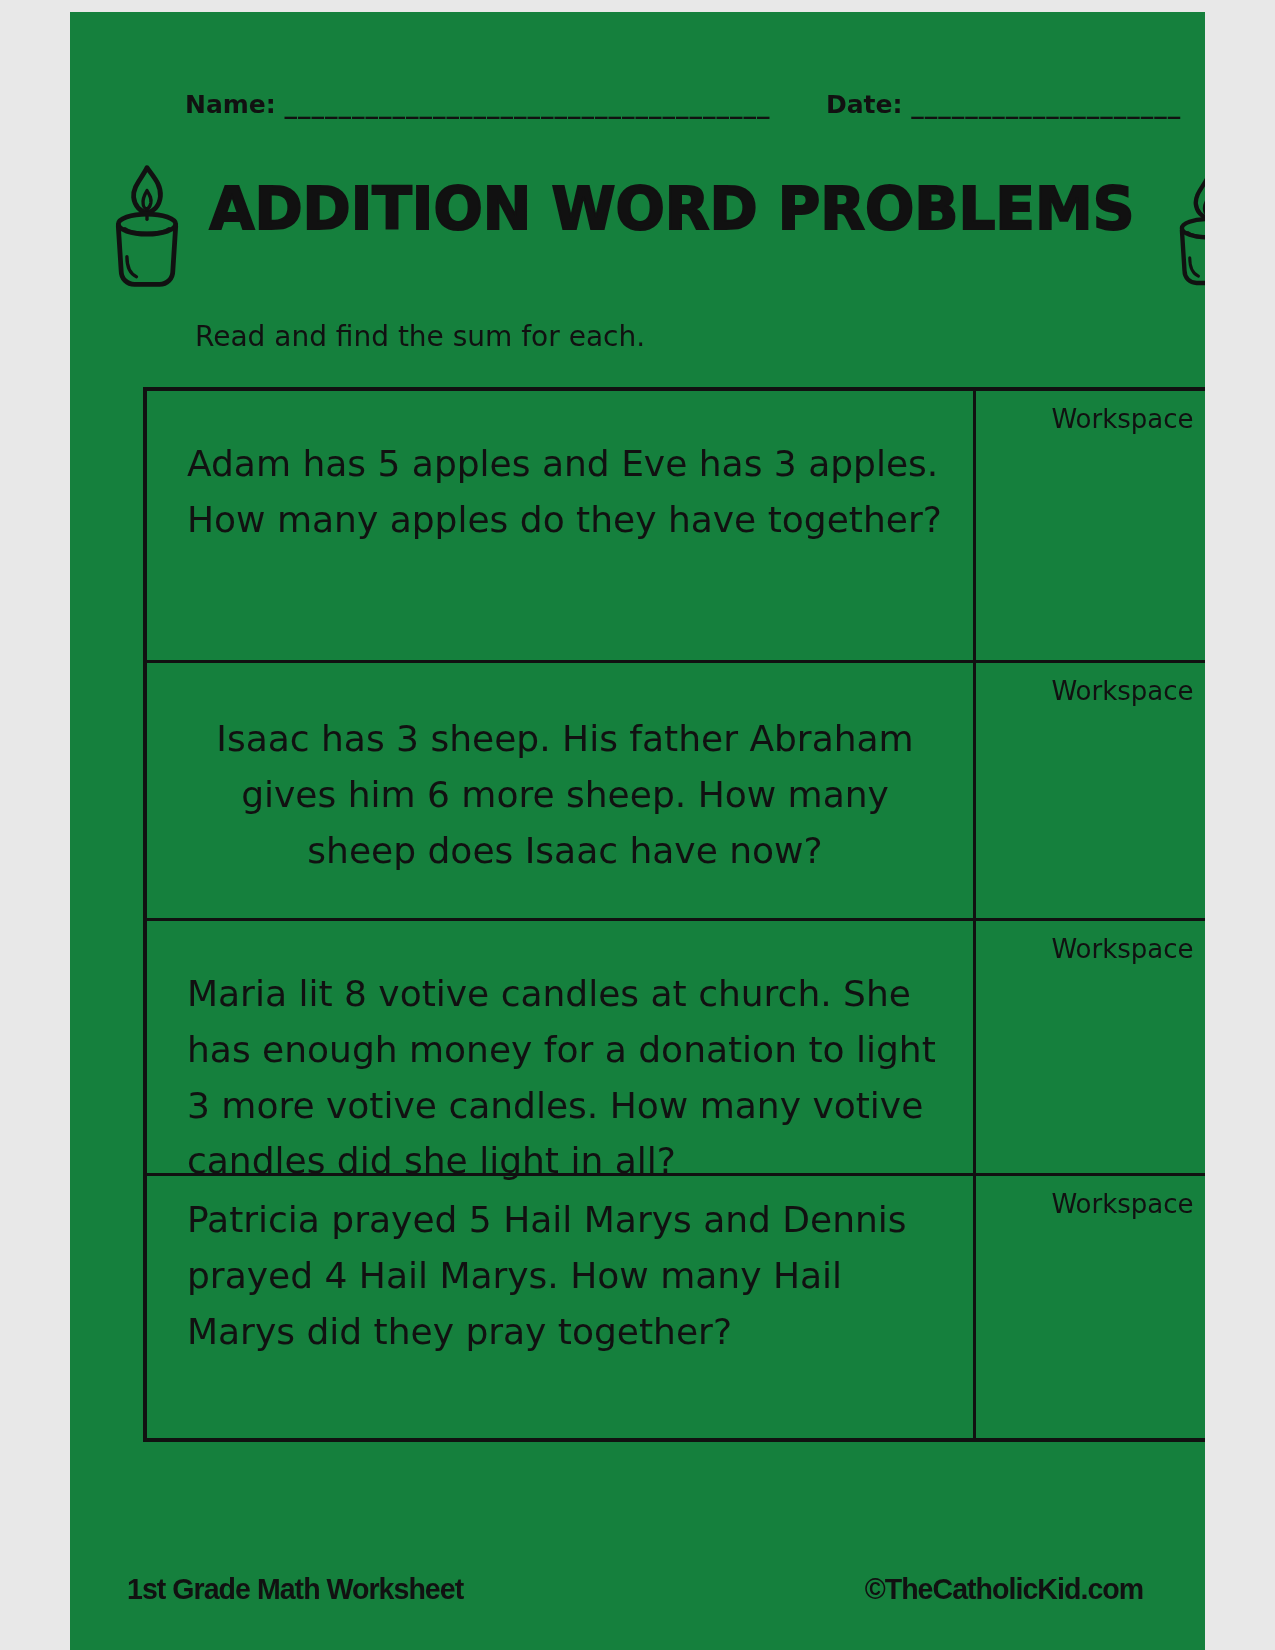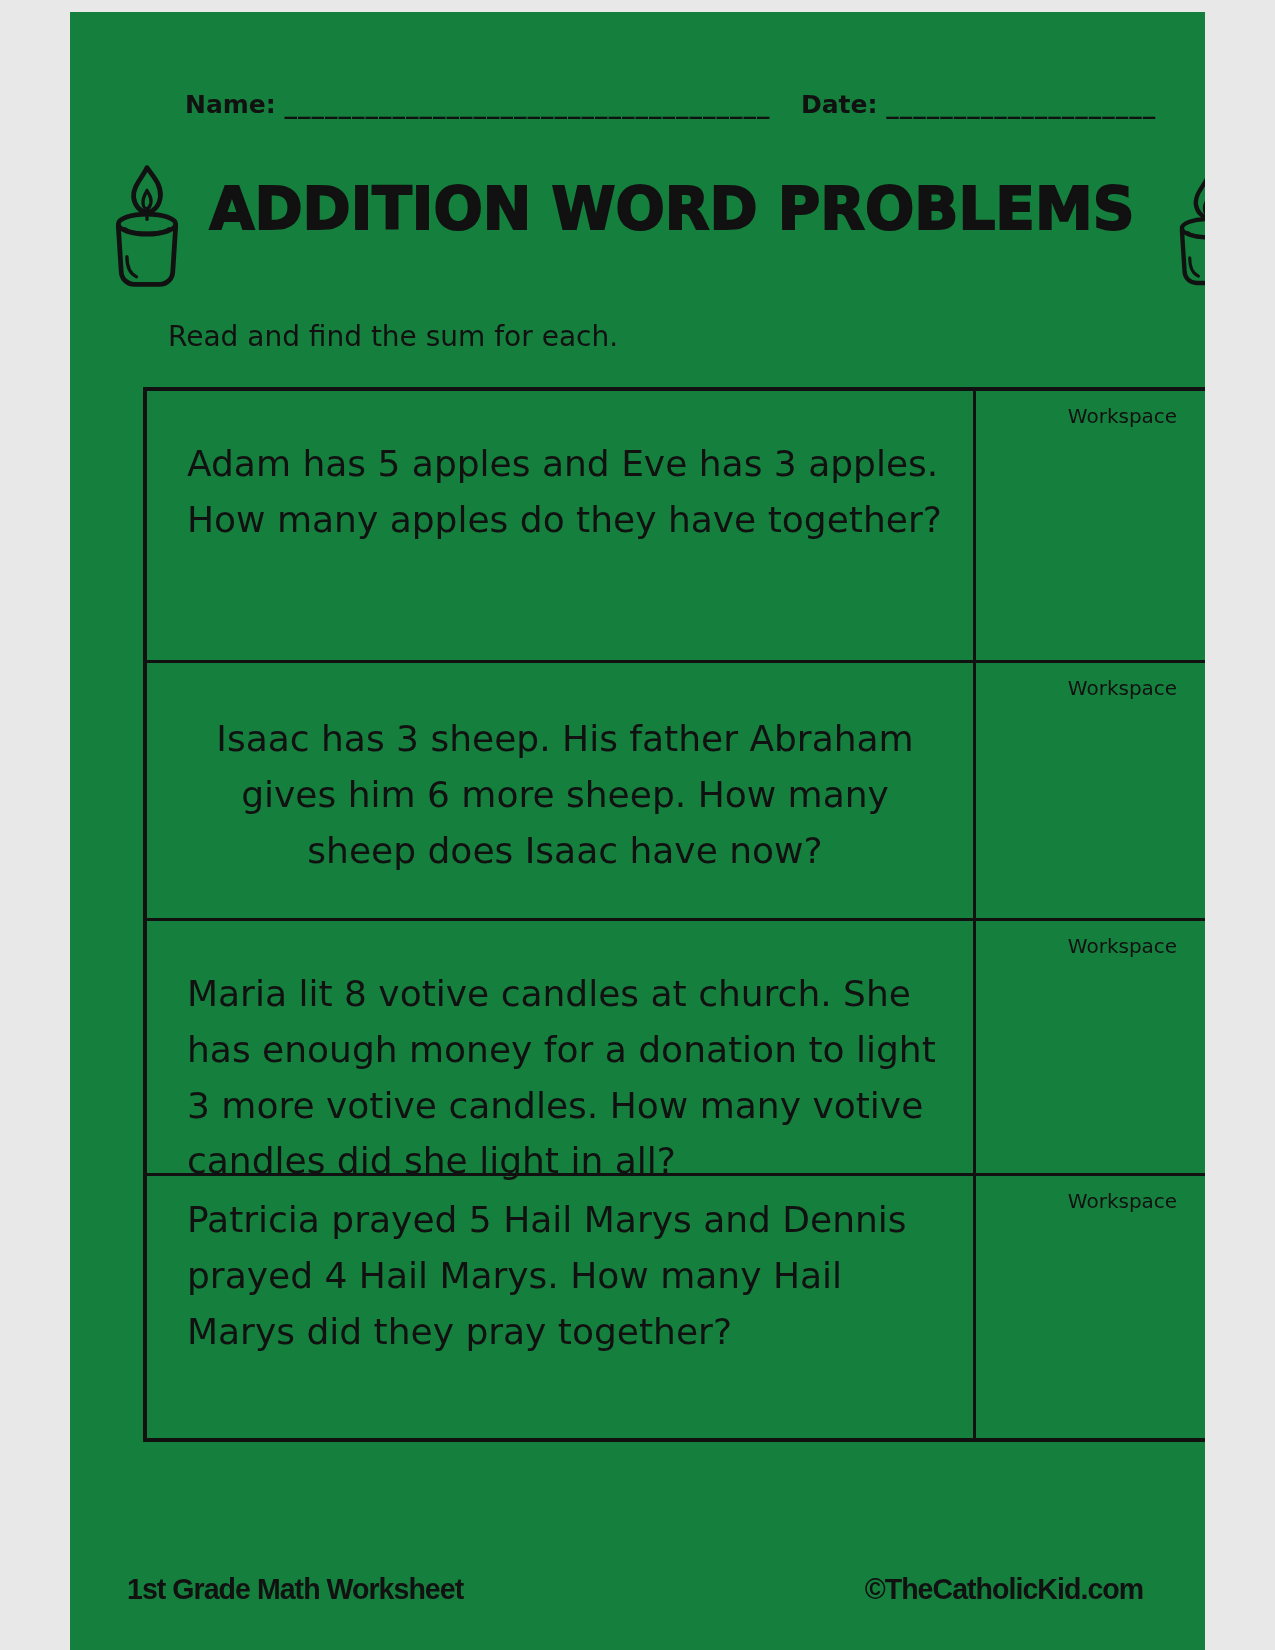--- a/index.html
+++ b/index.html
@@ -8,38 +8,38 @@
     width:1135px; height:1650px;
     margin:12px auto;
     background:#15803d;
     color:#111;
     font-family:"DejaVu Sans", sans-serif;
     overflow:hidden;
   }
 
   
   .name-block { position:absolute; left:115px; top:78px; font-size:25px; font-weight:bold; letter-spacing:0; white-space:nowrap; }
-  .date-block { position:absolute; left:731px; top:78px; font-size:25px; font-weight:bold; white-space:nowrap; }
+  .date-block { position:absolute; left:756px; top:78px; font-size:25px; font-weight:bold; white-space:nowrap; }
   .blank-line { font-weight:bold; letter-spacing:1px; }
 
   
   .candle { position:absolute; }
   .candle-left  { left:33px;  top:150px; width:88px;  height:128px; }
   .candle-right { left:1098px; top:160px; width:80px; height:116px; }
   .title {
     position:absolute; left:138px; top:164px; width:928px;
     text-align:center;
     font-size:58px; font-weight:bold; line-height:1.15;
     letter-spacing:0px;
     -webkit-text-stroke:2px #111;
     white-space:nowrap;
   }
 
   
-  .instruction { position:absolute; left:98px; top:308px; font-size:28px; font-weight:500; }
+  .instruction { position:absolute; left:125px; top:308px; font-size:28px; font-weight:500; }
 
   
   .worksheet-table {
     position:absolute; left:73px; top:375px;
     width:1130px; height:1055px;
     box-sizing:border-box;
     border:4px solid #111;
     display:grid;
     grid-template-columns:829px 1fr;
     grid-template-rows:272px 258px 255px 1fr;
@@ -51,21 +51,21 @@
     padding:45px 30px 0 40px;
     font-size:36px;
     line-height:1.55;
     font-weight:500;
   }
   .w-cell {
     box-sizing:border-box;
     border-bottom:3px solid #111;
     text-align:center;
     padding-top:13px;
-    font-size:20px;
+    font-size:26px;
   }
   .row-last { border-bottom:none; }
   .pad-r2 { padding-top:48px;text-align:center; }
   .pad-r3 { }
   .pad-r4 { padding-top:16px; }
 
   
   .footer-left {
     position:absolute; left:57px; top:1560px;
     font-family:"Liberation Sans", sans-serif;

